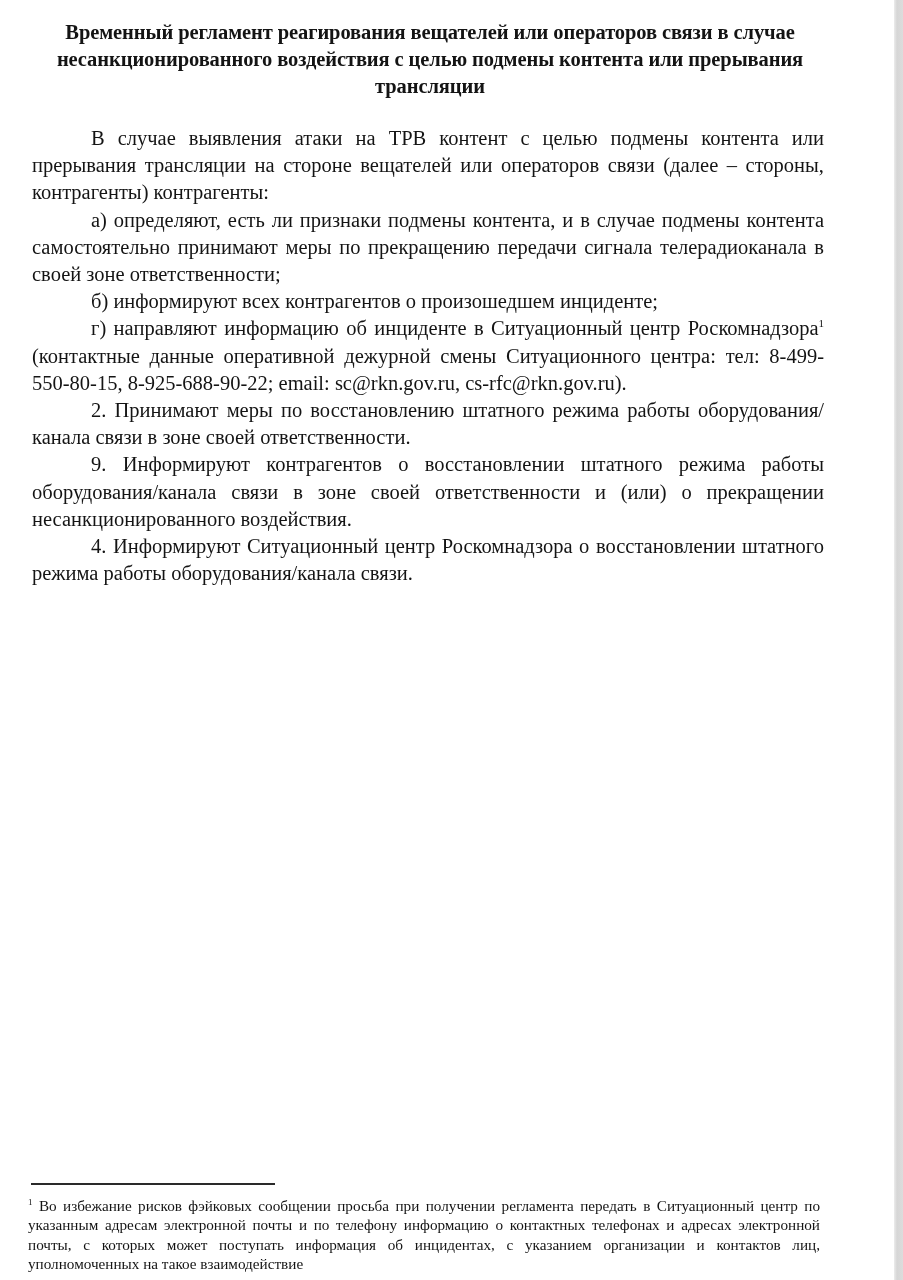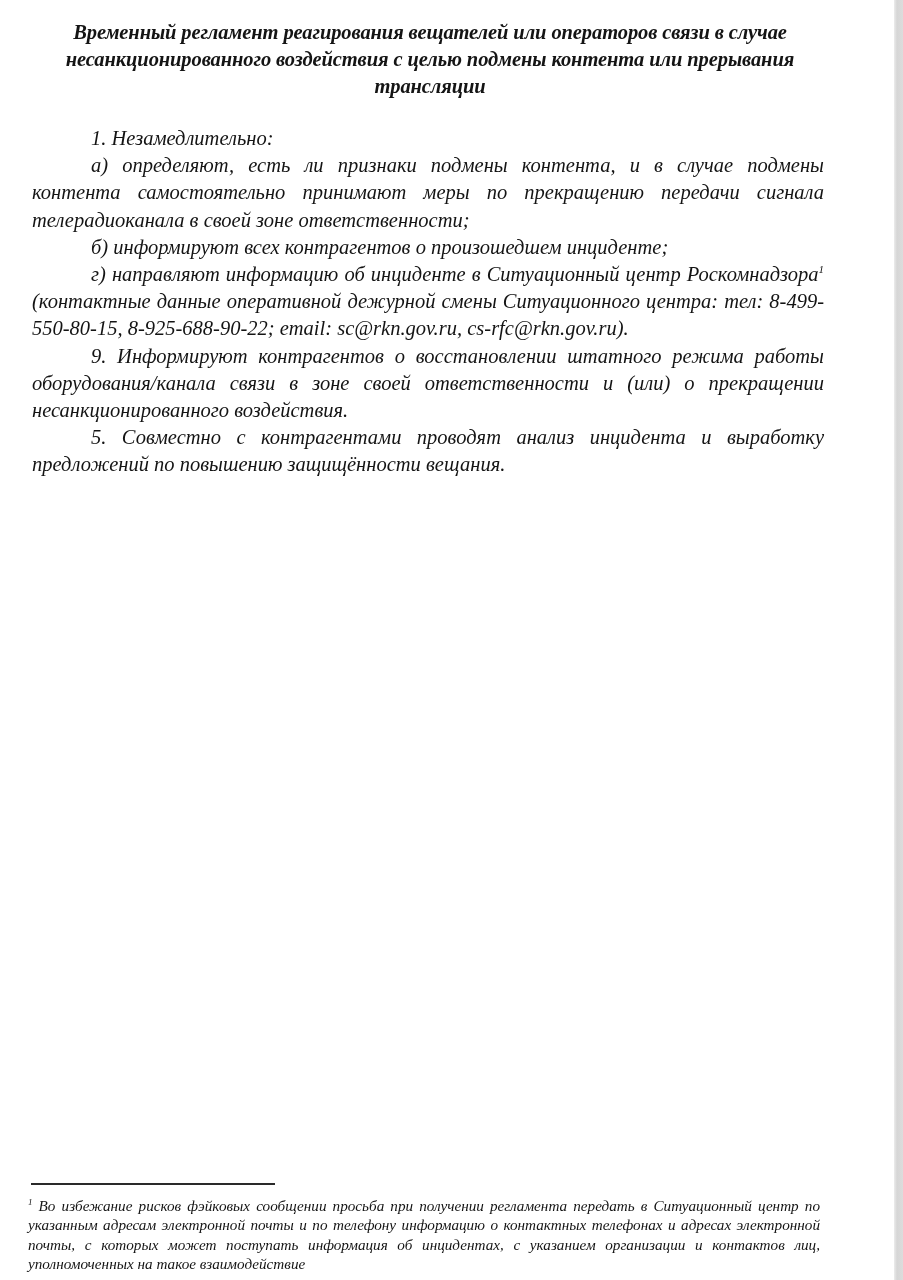--- a/index.html
+++ b/index.html
@@ -5,21 +5,20 @@
   html, body { margin: 0; padding: 0; }
   body {
     width: 903px; height: 1280px; overflow: hidden;
     background: #ffffff; position: relative;
     font-family: "Liberation Serif", "DejaVu Serif", serif;
     color: #141414;
   }
   .page {
     position: absolute; left: 0; top: 0; width: 894px; height: 1280px;
     background: #ffffff;
-    font-style: italic;
   }
   .edge {
     position: absolute; left: 894px; top: 0; width: 9px; height: 1280px;
     background: linear-gradient(to right, #ececec 0, #d6d6d6 3px, #dcdcdc 100%);
   }
   .title {
     position: absolute; left: 30px; top: 19px; width: 800px;
     text-align: center; font-weight: bold; font-size: 20.5px; line-height: 27px;
     letter-spacing: -0.1px;
   }
@@ -39,24 +38,25 @@
   }
   .footnote sup { font-size: 9px; vertical-align: 6px; }
 </style>
 </head>
 <body>
 
 <div class="page">
   <div class="title">Временный регламент реагирования вещателей или операторов связи в случае несанкционированного воздействия с целью подмены контента или прерывания трансляции</div>
 
   <div class="body">
-    <p>1. Незамедлительно:</p>
+    <p>В случае выявления атаки на ТРВ контент с целью подмены контента или прерывания трансляции на стороне вещателей или операторов связи (далее – стороны, контрагенты) контрагенты:</p>
     <p>а) определяют, есть ли признаки подмены контента, и в случае подмены контента самостоятельно принимают меры по прекращению передачи сигнала телерадиоканала в своей зоне ответственности;</p>
     <p>б) информируют всех контрагентов о произошедшем инциденте;</p>
     <p><span>г) направляют информацию об инциденте в Ситуационный центр Роскомнадзора</span><sup>1</sup><span> (контактные данные оперативной дежурной смены Ситуационного центра: тел: 8-499-550-80-15, 8-925-688-90-22; email: sc@rkn.gov.ru, cs-rfc@rkn.gov.ru).</span></p>
+    <p>2. Принимают меры по восстановлению штатного режима работы оборудования/канала связи в зоне своей ответственности.</p>
     <p>9. Информируют контрагентов о восстановлении штатного режима работы оборудования/канала связи в зоне своей ответственности и (или) о прекращении несанкционированного воздействия.</p>
-    <p>5. Совместно с контрагентами проводят анализ инцидента и выработку предложений по повышению защищённости вещания.</p>
+    <p>4. Информируют Ситуационный центр Роскомнадзора о восстановлении штатного режима работы оборудования/канала связи.</p>
   </div>
 
   <div class="fn-rule"></div>
   <div class="footnote"><sup>1</sup><span> Во избежание рисков фэйковых сообщении просьба при получении регламента передать в Ситуационный центр по указанным адресам электронной почты и по телефону информацию о контактных телефонах и адресах электронной почты, с которых может поступать информация об инцидентах, с указанием организации и контактов лиц, уполномоченных на такое взаимодействие</span></div>
 </div>
 <div class="edge"></div>
 
 </body></html>

